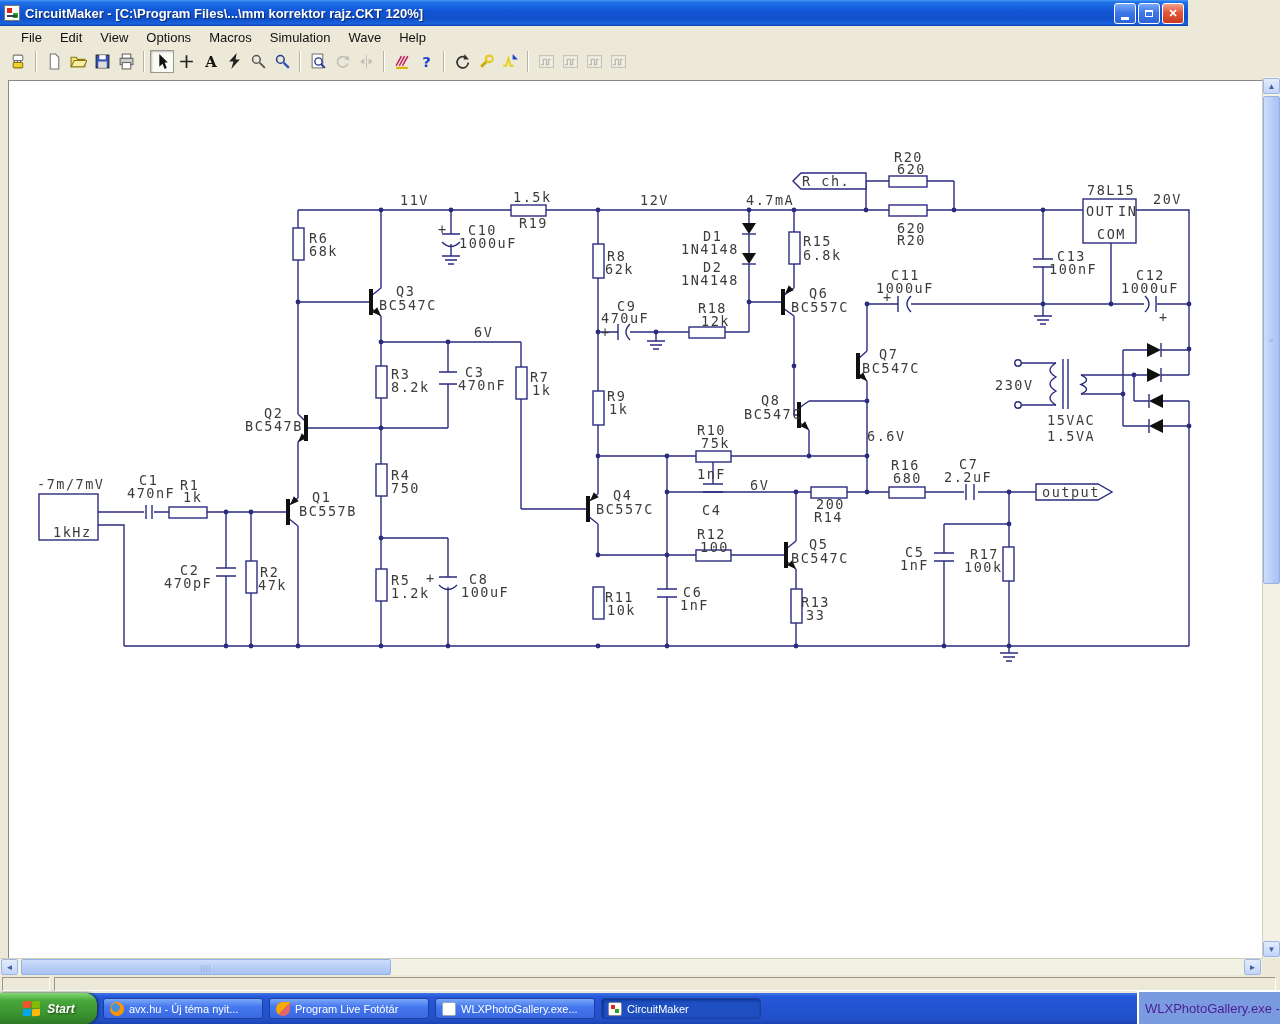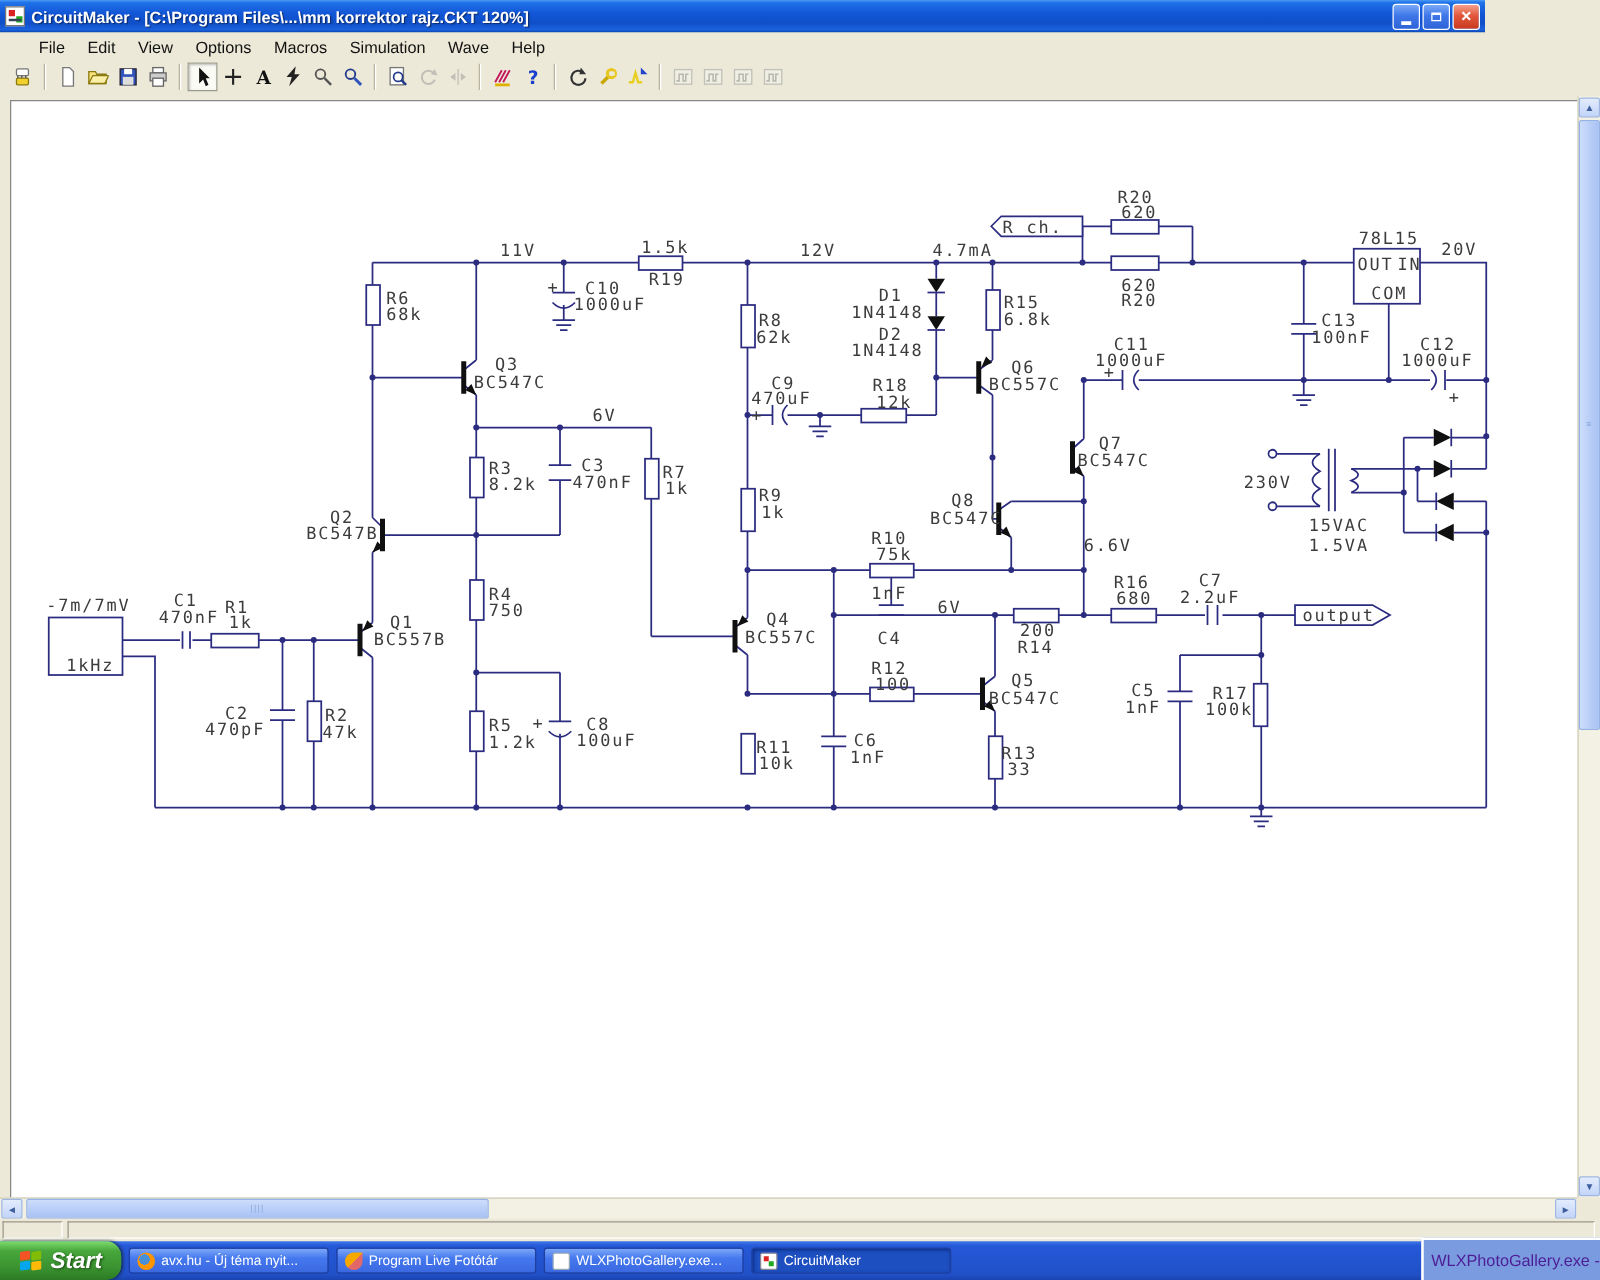--- a/index.html
+++ b/index.html
@@ -20,21 +20,21 @@
   .winbtns { position: absolute; right: 4px; top: 3px; display: flex; gap: 2px; }
   .wbtn { width: 22px; height: 21px; border-radius: 3px; border: 1px solid #fff;
     background: linear-gradient(180deg,#7AA9F8,#3E77E8 45%,#2E63D8); color: #fff;
     display: flex; align-items: center; justify-content: center; font-size: 11px; font-weight: bold; }
   .wbtn.close { background: linear-gradient(180deg,#F4A08C,#E2573B 45%,#C83A20); }
   .wbtn .minglyph { width: 8px; height: 3px; background: #fff; margin-top: 9px; }
   .wbtn .restglyph { width: 8px; height: 7px; border: 1px solid #fff; border-top: 2px solid #fff; }
 
   
   #menubar { position: absolute; left: 0; top: 26px; width: 1280px; height: 23px;
-    background: #ECE9D8; border-bottom: 1px solid #d8d4c0; display: flex; align-items: center; padding-left: 22px; }
+    background: #ECE9D8; border-bottom: 1px solid #d8d4c0; display: flex; align-items: center; padding-left: 12px; }
   .menuitem { font-size: 13px; color: #111; padding: 2px 9px; }
 
   
   #toolbar { position: absolute; left: 0; top: 46px; width: 1280px; height: 31px;
     background: #ECE9D8; display: flex; align-items: center; padding-left: 6px; }
   .tbtn { width: 24px; height: 23px; display: flex; align-items: center; justify-content: center; flex: none; }
   .tbtn.active { background: #fbfbf6; border: 1px solid #9a9a8a; box-shadow: inset 1px 1px 2px #bbb; }
   .tbtn.disabled { opacity: .5; }
   .tsep { width: 2px; height: 21px; border-left: 1px solid #b8b4a0; border-right: 1px solid #fff; margin: 0 5px; flex: none; }
 
@@ -68,21 +68,21 @@
   
   #statusbar { position: absolute; left: 0; top: 975px; width: 1280px; height: 18px; background: #ECE9D8; }
   .scell { position: absolute; top: 2px; height: 14px; border: 1px solid; border-color: #9a968a #fff #fff #9a968a; }
 
   
   #taskbar { position: absolute; left: 0; top: 993px; width: 1280px; height: 31px;
     background: linear-gradient(180deg,#3E77E8 0%,#2558D8 12%,#2150C8 85%,#1A44B0 100%); display: flex; align-items: center; }
   #startbtn { height: 31px; width: 97px; border-radius: 0 12px 12px 0; flex: none;
     background: linear-gradient(180deg,#7EDB6F 0%,#48A73C 25%,#3A9130 70%,#2C7A24 100%);
     box-shadow: 1px 0 3px #123; display: flex; align-items: center; justify-content: center; gap: 5px; }
-  #startbtn .slabel { color: #fff; font-weight: bold; font-style: italic; font-size: 18px; text-shadow: 1px 1px 2px #1a4a12; }
+  #startbtn .slabel { color: #fff; font-weight: bold; font-style: italic; font-size: 12px; text-shadow: 1px 1px 2px #1a4a12; }
   .flag { width: 20px; height: 18px; position: relative; flex: none; }
   .flag i { position: absolute; width: 8px; height: 7px; border-radius: 1px; transform: skewY(-6deg); }
   .flag .q1 { left: 1px; top: 1px; background: #F35325; }
   .flag .q2 { left: 10px; top: 1px; background: #81BC06; }
   .flag .q3 { left: 1px; top: 9px; background: #05A6F0; }
   .flag .q4 { left: 10px; top: 9px; background: #FFBA08; }
   .taskbtn { height: 21px; width: 160px; margin-left: 6px; border-radius: 3px; flex: none;
     background: linear-gradient(180deg,#7CA8F8,#4578EE 40%,#3A68E0); border: 1px solid #1E3FA0;
     display: flex; align-items: center; padding: 0 6px; gap: 5px; color: #fff; font-size: 11px;
     white-space: nowrap; overflow: hidden; }

